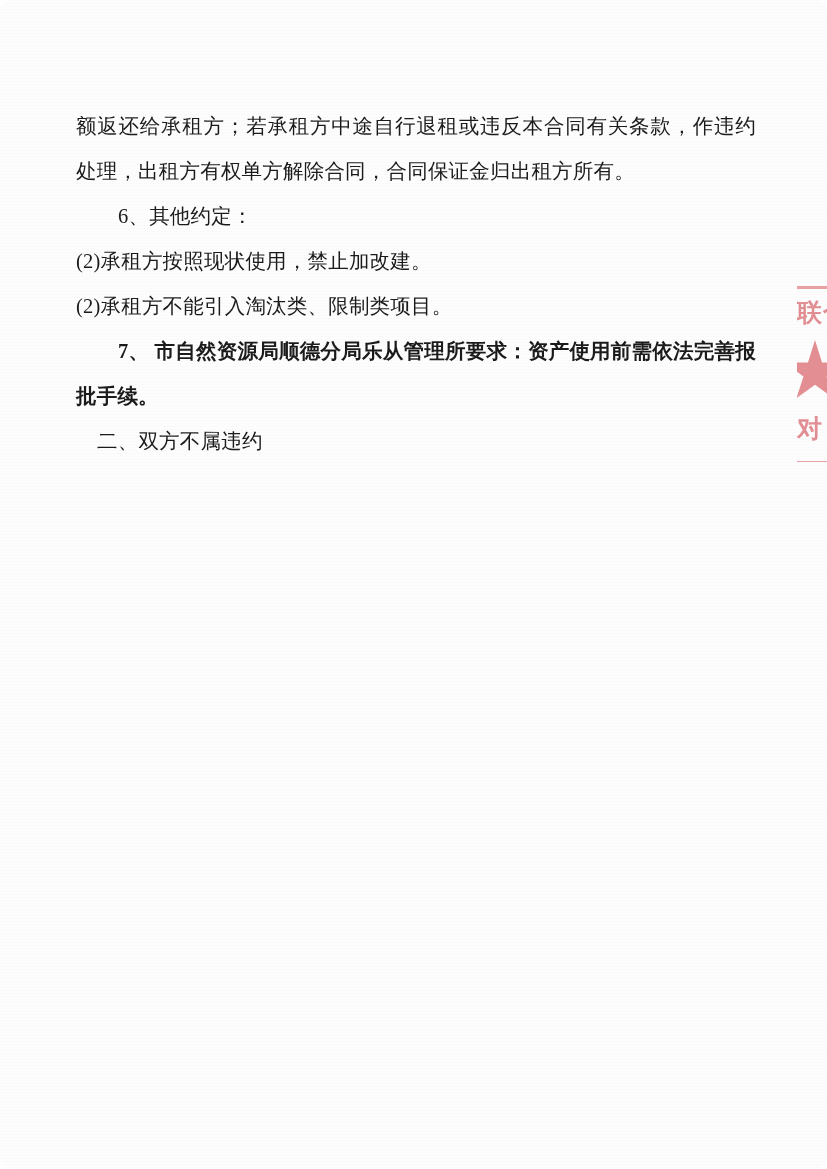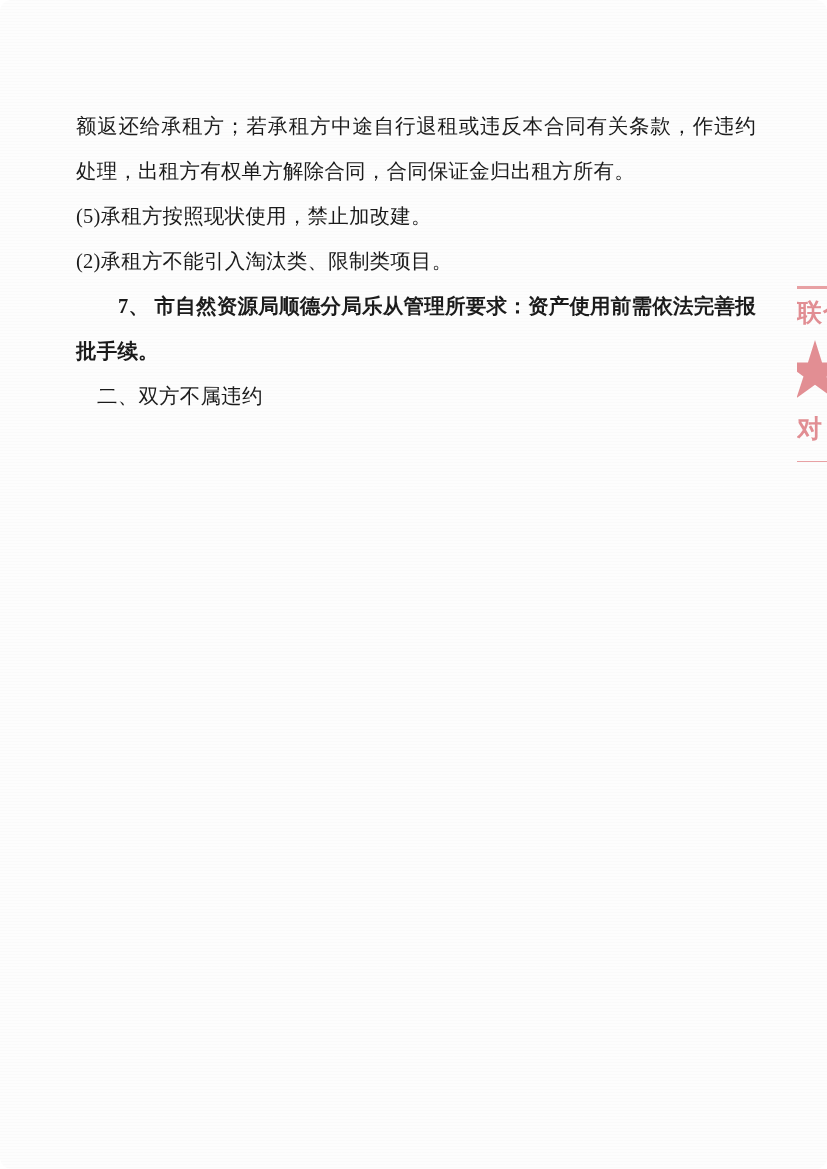--- a/index.html
+++ b/index.html
@@ -103,21 +103,22 @@
   .seal-char.top { left: 52px; top: 10px; }
   .seal-char.bottom { left: 52px; top: 126px; }
 </style>
 </head>
 <body>
 
 <div id="page">
 
   <div id="textbody">
       <p class="p indent0"><span>额返还给承租方；若承租方中途自行退租或违反本合同有关条款，作违约处理，出租方有权单方解除合同，合同保证金归出租方所有。</span></p>
-      <p class="p indent0"><span>(5)承租方按照现状使用，禁止加改建。</span></p>
+      <p class="p indent2"><span>6、其他约定：</span></p>
+      <p class="p indent0"><span>(2)承租方按照现状使用，禁止加改建。</span></p>
       <p class="p indent0"><span>(2)承租方不能引入淘汰类、限制类项目。</span></p>
       <p class="p indent2"><span class="bold">7、 市自然资源局顺德分局乐从管理所要求：资产使用前需依法完善报批手续。</span></p>
       <p class="p indent1"><span>二、双方不属违约</span></p>
     </div>
 
   <div class="seal-wrap">
     <div class="seal">
       <div class="seal-ring"></div>
       <div class="seal-star"></div>
       <div class="seal-char top">联合</div>

